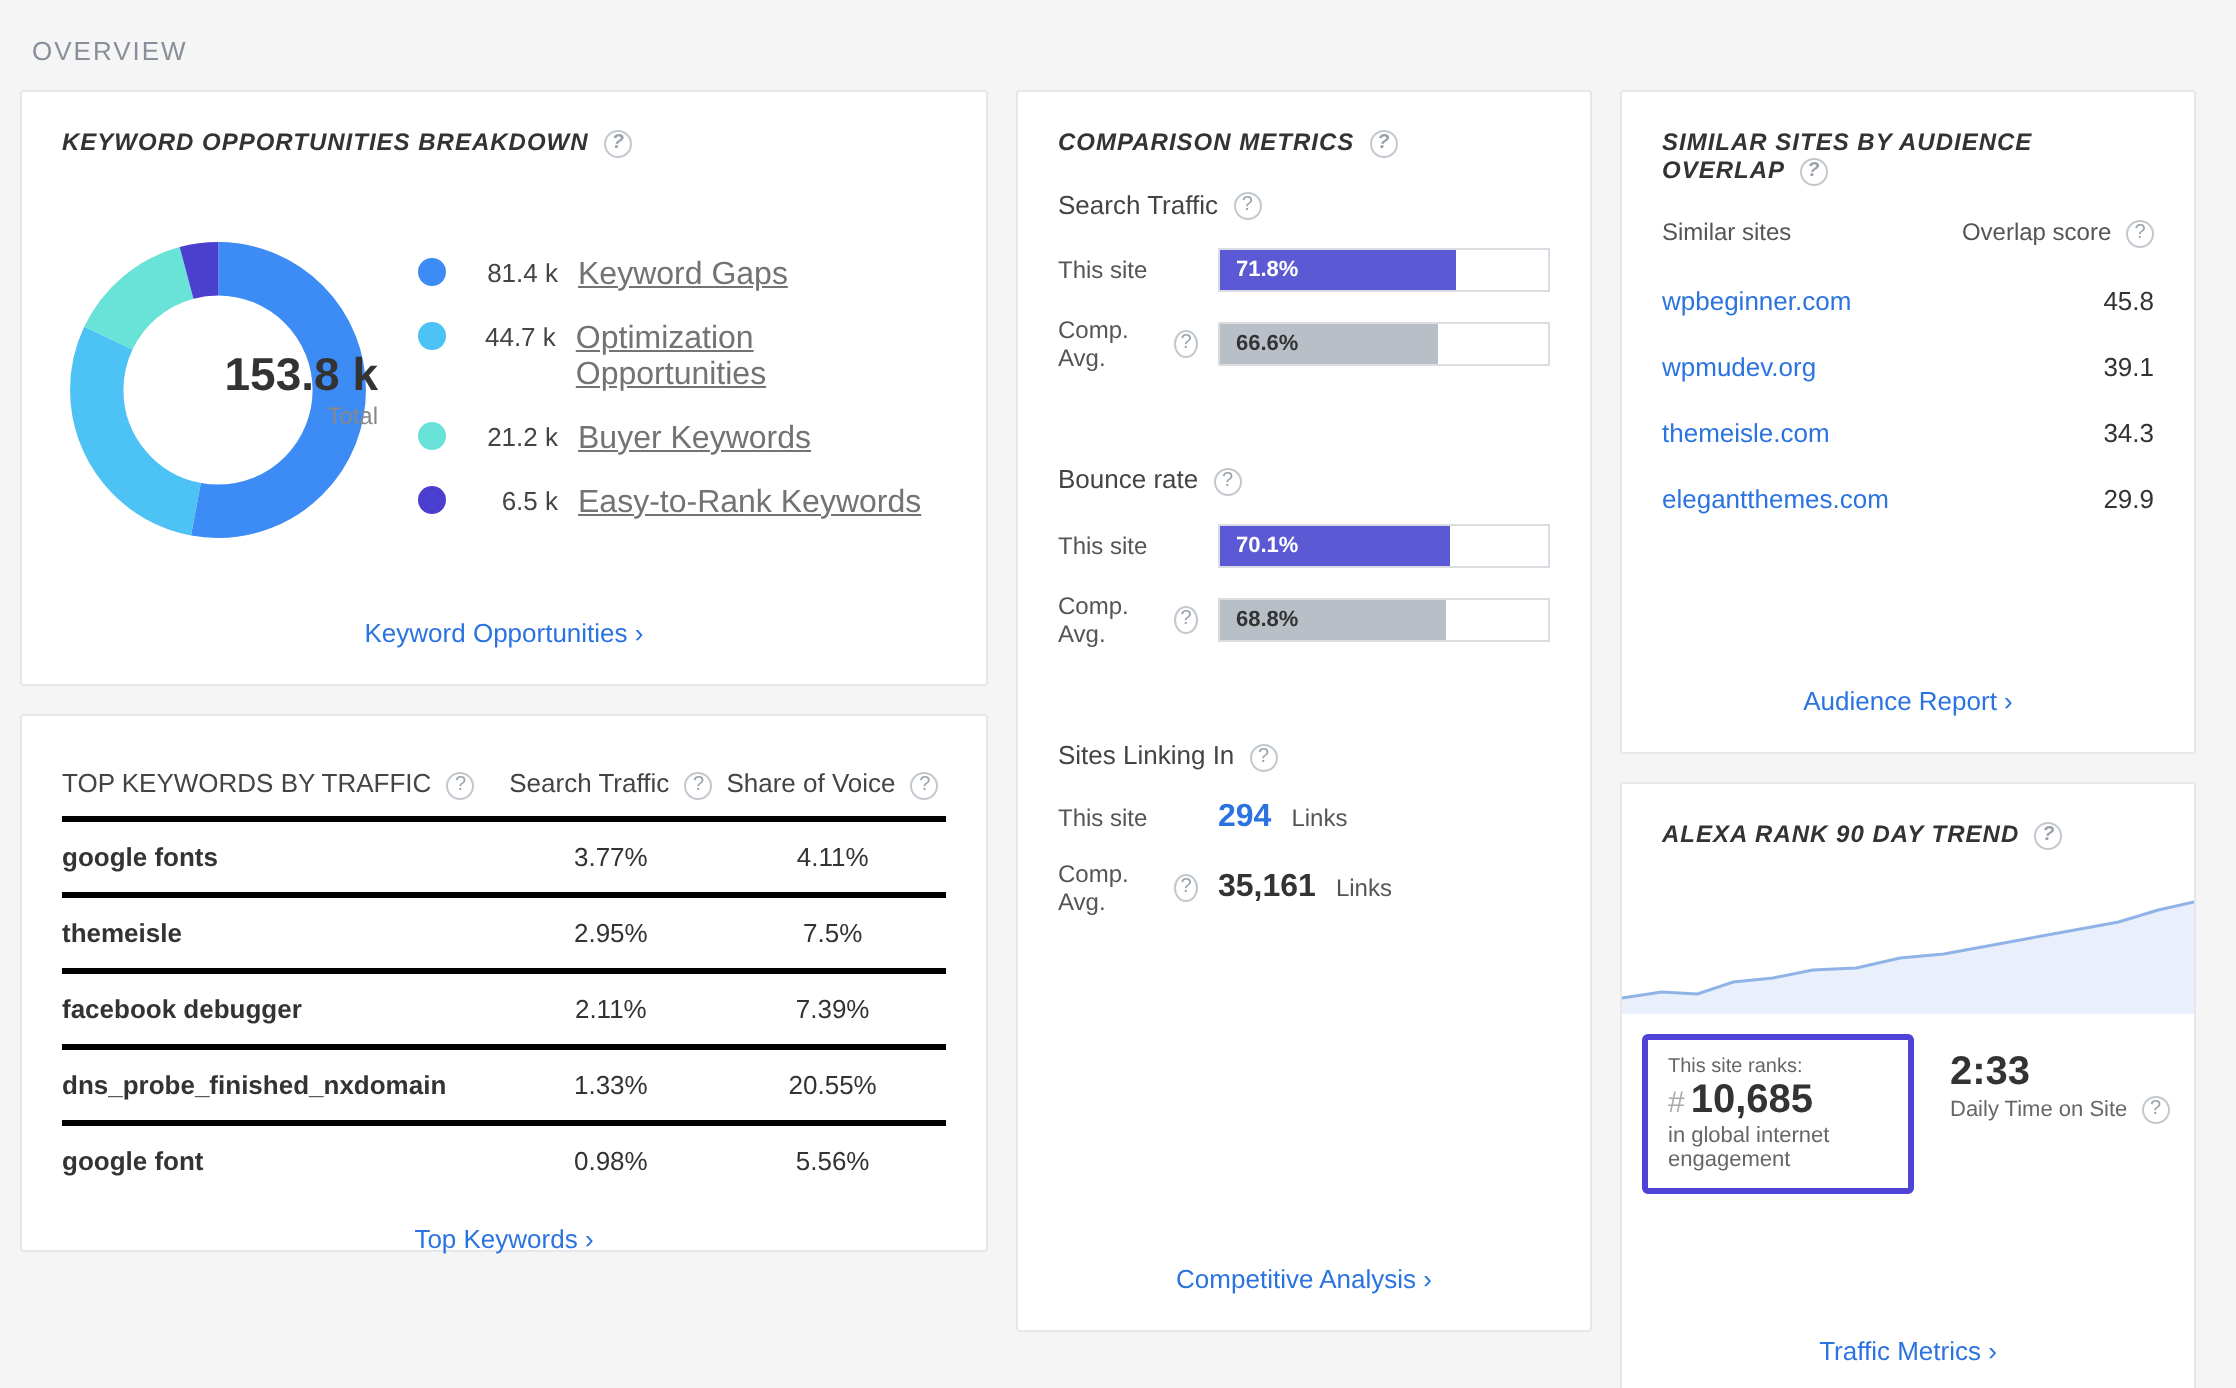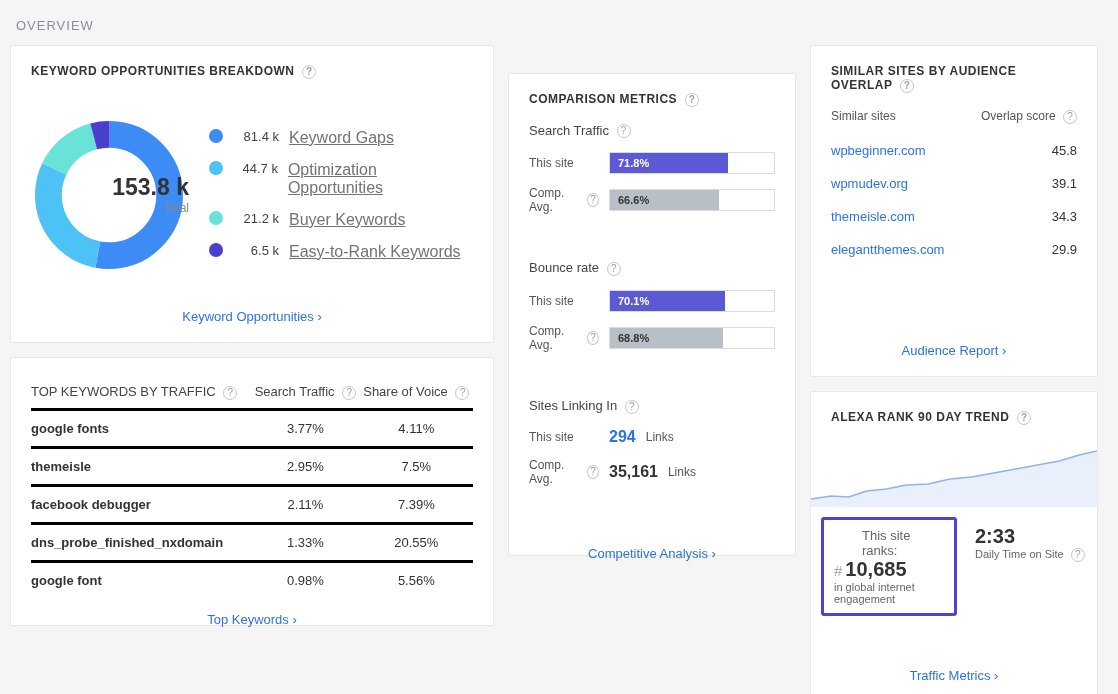--- a/index.html
+++ b/index.html
@@ -27,20 +27,21 @@
   display: flex;
   flex-direction: column;
 }
 .card-title {
   font-size: 12px;
   letter-spacing: 0.5px;
   color: #333;
   font-weight: 600;
   margin-bottom: 16px;
   text-transform: uppercase;
+  font-style: italic;
 }
 .help-icon {
   display: inline-flex;
   align-items: center;
   justify-content: center;
   width: 14px; height: 14px;
   border: 1px solid #c3c8ce;
   border-radius: 50%;
   color: #9aa1aa;
   font-size: 10px;
@@ -78,21 +79,21 @@
 .legend-name { color: #737373; font-size: 16px; }
 .topkw-card { height: 269px; }
 .topkw-table { width: 100%; border-collapse: collapse; }
 .topkw-table th { text-align: left; font-weight: 500; color: #444; font-size: 13px; padding: 8px 0; }
 .topkw-table th:nth-child(2), .topkw-table th:nth-child(3) { text-align: center; }
 .topkw-table td { padding: 10px 0; border-top: 3px solid #000000; font-size: 13px; color: #333; }
 .topkw-table td:first-child { font-weight: 600; }
 .topkw-table td:nth-child(2), .topkw-table td:nth-child(3) { text-align: center; }
 
 .col2 { width: 288px; }
-.comp-card { height: 483px; margin-top: 28px; }
+.comp-card { height: 621px; }
 .metric-block { margin-bottom: 34px; }
 .metric-label { color: #444; font-size: 13px; margin-bottom: 14px; }
 .bar-row { display: flex; align-items: center; gap: 10px; margin-bottom: 12px; }
 .bar-row .row-label { width: 70px; font-size: 12px; color: #555; display:flex; align-items:center; gap:3px;}
 .bar-outer { flex: 1; height: 22px; background: #fff; border: 1px solid #d9dde1; position: relative; }
 .bar-fill { height: 100%; display: flex; align-items: center; padding-left: 8px; font-size: 11px; font-weight: 700; }
 .bar-fill.blue { background: #5c59d4; color: #fff; }
 .bar-fill.gray { background: #b9bfc7; color: #333; }
 .links-row { display: flex; align-items: center; gap: 10px; margin-bottom: 12px; }
 .links-row .row-label { width: 70px; font-size: 12px; color: #555; display:flex; align-items:center; gap:3px;}
@@ -106,21 +107,21 @@
 .sim-row { display: flex; justify-content: space-between; padding: 9px 0; font-size: 13px; }
 .sim-row a { color: #2a73e0; text-decoration: none; }
 .alexa-card { height: 307px; padding:0; }
 .alexa-inner { padding: 18px 20px 0 20px; }
 .spark { width: 100%; height: 66px; display:block; }
 .rank-row { display: flex; gap: 18px; padding: 10px 10px 10px 10px; }
 .rank-box {
   border: 3px solid #4f42d6; border-radius: 3px;
   padding: 8px 10px; width: 136px;
 }
-.rank-box .t { font-size: 13px; color: #666; margin-left: 28px; }
+.rank-box .t { font-size: 10px; color: #666; }
 .rank-box .v { font-size: 20px; font-weight: 800; }
 .rank-box .hash { color:#aaa; font-weight:400; font-size:15px; margin-right:3px;}
 .rank-box .s { font-size: 11px; color: #666; }
 .time-box { padding:8px 0; }
 .time-box .v { font-size: 20px; font-weight: 800; }
 .time-box .s { font-size: 11px; color: #666; }
 </style>
 </head>
 <body>
 

